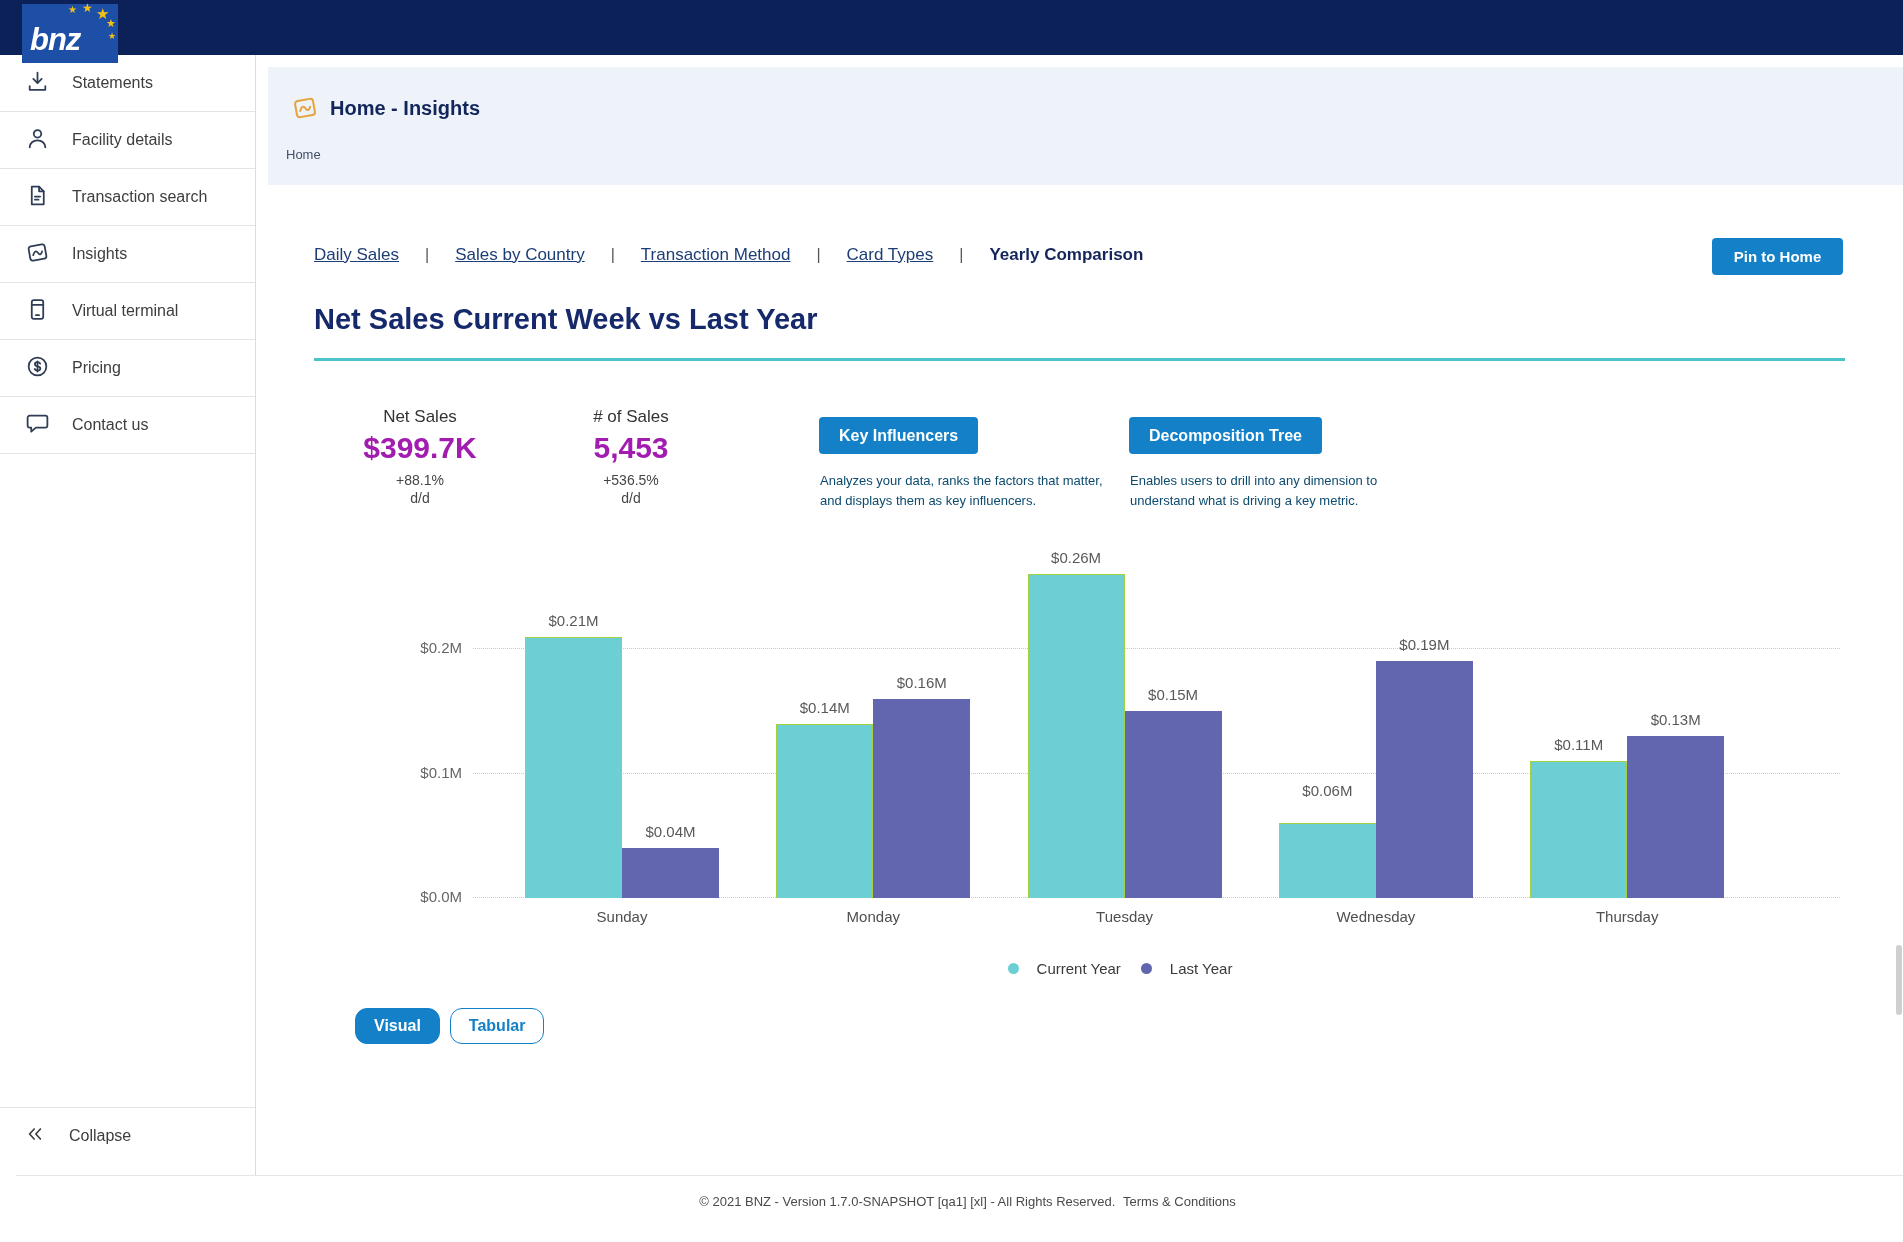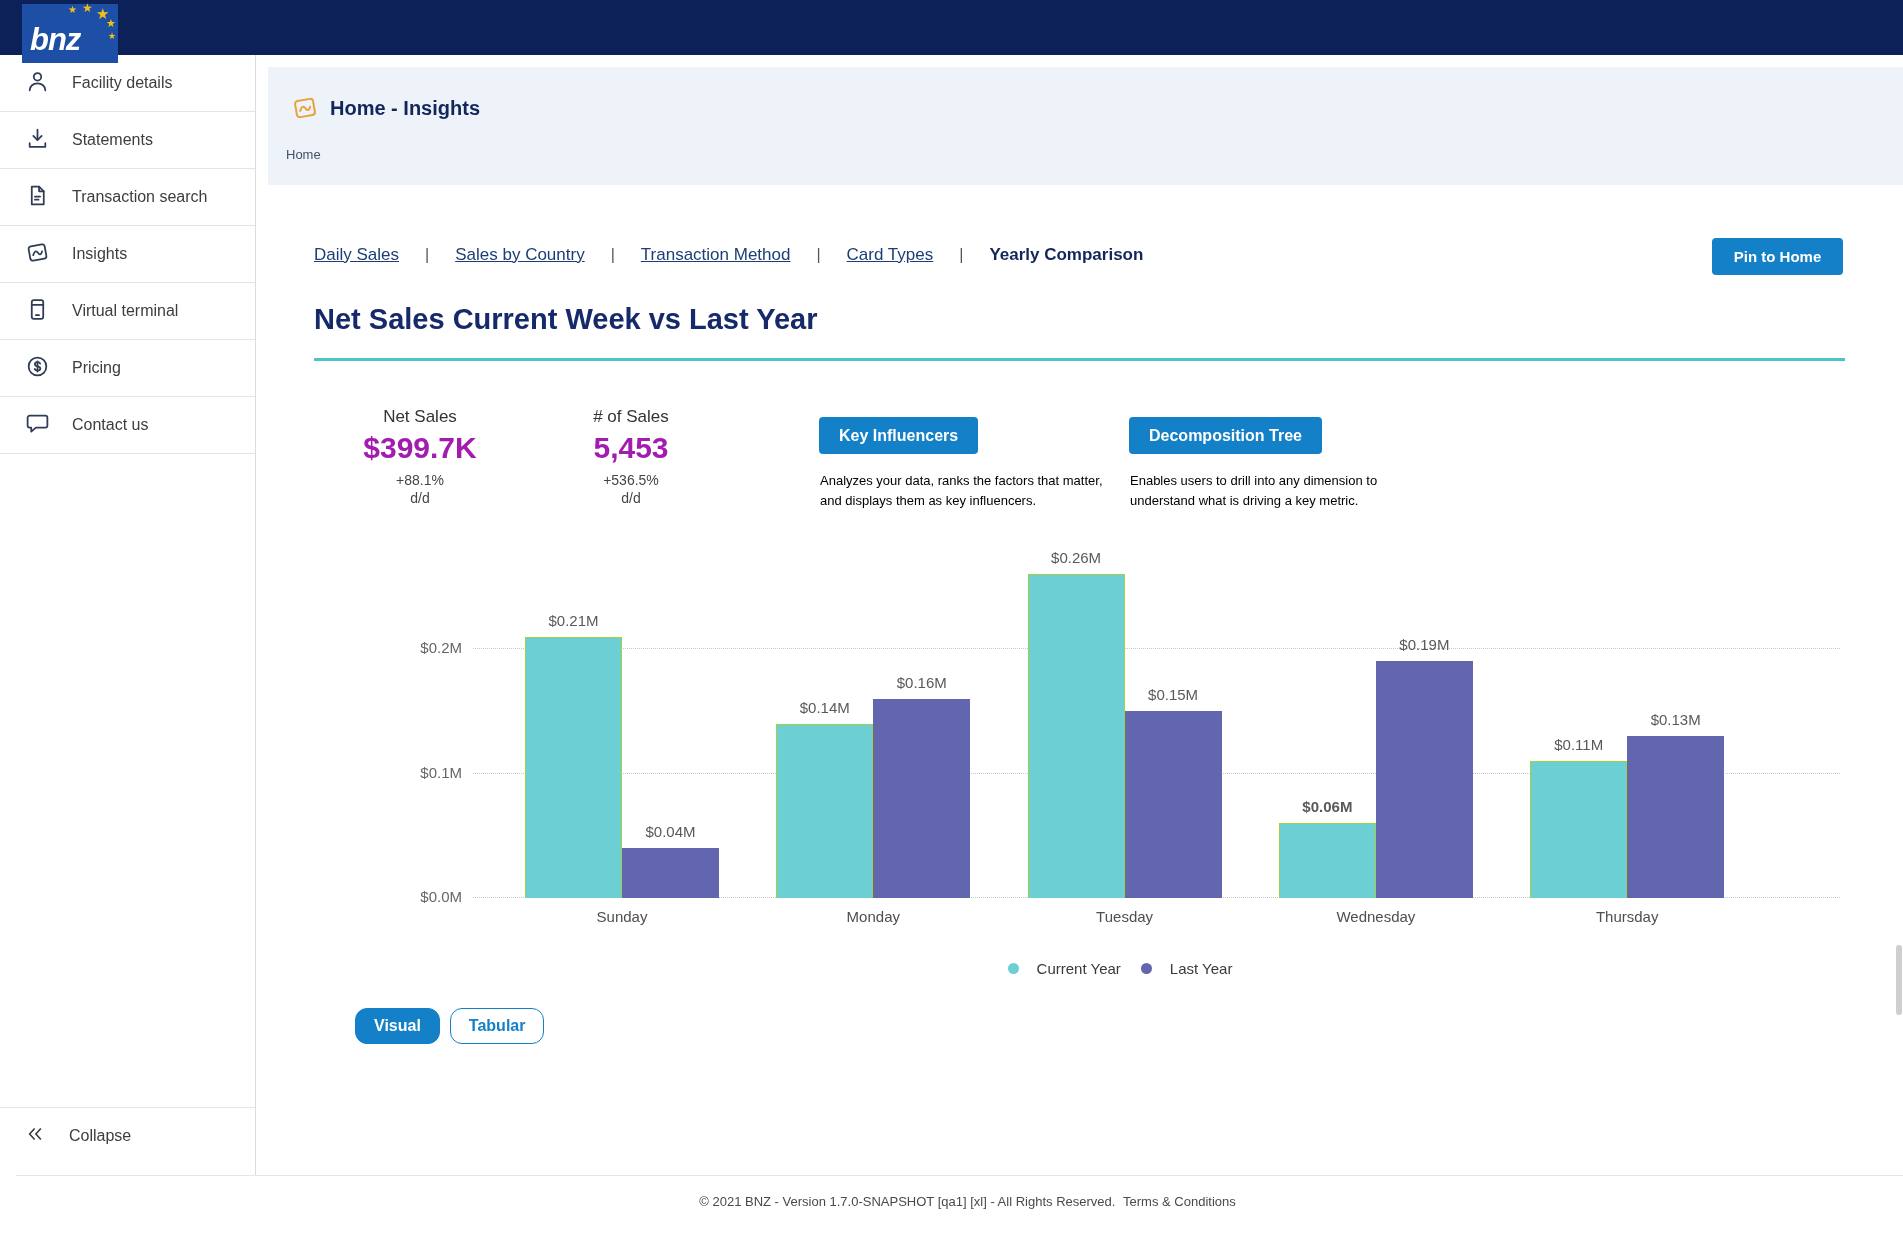--- a/index.html
+++ b/index.html
@@ -40,21 +40,21 @@
 
   
   .kpi { position:absolute; top:407px; width:190px; text-align:center; }
   .kpi-label { font-size:17px; color:#333333; }
   .kpi-value { font-size:30px; font-weight:bold; color:#a21caf; margin-top:4px; }
   .kpi-delta { font-size:14px; color:#454545; margin-top:7px; }
   .kpi-period { font-size:14px; color:#454545; margin-top:2px; }
 
   
   .tool-btn { position:absolute; top:417px; height:37px; padding:0 20px; background:#1380c8; color:#ffffff; font-weight:bold; font-size:16px; font-family:"Liberation Sans",sans-serif; border:none; border-radius:4px; cursor:pointer; }
-  .tool-desc { position:absolute; top:471px; width:290px; font-size:13px; color:#000000; line-height:20px; }
+  .tool-desc { position:absolute; top:471px; width:290px; font-size:13px; color:#0c4a6e; line-height:20px; }
 
   
   .chart { position:absolute; left:390px; top:518px; width:1460px; height:490px; }
   .y-axis { position:absolute; left:0; top:0; width:72px; height:380px; }
   .y-label { position:absolute; right:0; font-size:15px; color:#666666; }
   .plot { position:absolute; left:83px; top:0; width:1367px; height:380px; }
   .gridline { position:absolute; left:0; width:100%; height:0; border-top:1px dotted #c9c9c9; }
   .bar { position:absolute; bottom:0; cursor:pointer; }
   .bar-label { position:absolute; width:120px; text-align:center; font-size:15px; color:#595959; }
   .cat-label { position:absolute; top:390px; text-align:center; font-size:15px; color:#4f4f4f; }
@@ -84,32 +84,32 @@
   <span class="star" style="left:60px; top:-2px; font-size:12px;">★</span>
   <span class="star" style="left:74px; top:2px; font-size:15px;">★</span>
   <span class="star" style="left:84px; top:14px; font-size:11px;">★</span>
   <span class="star" style="left:86px; top:28px; font-size:9px;">★</span>
 </div>
 
 <aside class="sidebar">
   <div id="sidebar-menu">
       <div class="side-item">
         <span><svg viewBox="0 0 24 24" fill="none" stroke="currentColor" stroke-width="1.7" stroke-linecap="round" stroke-linejoin="round" style="width: 25px; height: 25px;">
-            <circle cx="12" cy="7.5" r="3.6"></circle>
-            <path d="M4.5 20.5c0-4.1 3.4-6.7 7.5-6.7s7.5 2.6 7.5 6.7"></path>
-          </svg></span>
-        <span class="side-label">Facility details</span>
-      </div>
-      <div class="side-item">
-        <span><svg viewBox="0 0 24 24" fill="none" stroke="currentColor" stroke-width="1.7" stroke-linecap="round" stroke-linejoin="round" style="width: 25px; height: 25px;">
             <path d="M12 3.5v9.5"></path>
             <path d="M8 9.5l4 4 4-4"></path>
             <path d="M4.5 16.5v3.5h15v-3.5"></path>
           </svg></span>
         <span class="side-label">Statements</span>
+      </div>
+      <div class="side-item">
+        <span><svg viewBox="0 0 24 24" fill="none" stroke="currentColor" stroke-width="1.7" stroke-linecap="round" stroke-linejoin="round" style="width: 25px; height: 25px;">
+            <circle cx="12" cy="7.5" r="3.6"></circle>
+            <path d="M4.5 20.5c0-4.1 3.4-6.7 7.5-6.7s7.5 2.6 7.5 6.7"></path>
+          </svg></span>
+        <span class="side-label">Facility details</span>
       </div>
       <div class="side-item">
         <span><svg viewBox="0 0 24 24" fill="none" stroke="currentColor" stroke-width="1.7" stroke-linecap="round" stroke-linejoin="round" style="width: 25px; height: 25px;">
             <path d="M6.5 3.5h7l4.5 4.5v12.5H6.5z"></path>
             <path d="M13.5 3.5V8h4.5"></path>
             <path d="M9.5 13h5"></path>
             <path d="M9.5 16h3.5"></path>
           </svg></span>
         <span class="side-label">Transaction search</span>
       </div>
@@ -226,21 +226,21 @@
       <div class="bar-label" style="left: 291.8px; bottom: 182px;">$0.14M</div>
       <div class="bar" style="left: 400.3px; width: 97px; height: 199px; background: rgb(97, 102, 174);"></div>
       <div class="bar-label" style="left: 388.8px; bottom: 207px;">$0.16M</div>
       <div class="cat-label" style="left: 303.3px; width: 194px;">Monday</div>
       <div class="bar" style="left: 554.6px; width: 97px; height: 324px; background: rgb(108, 207, 211); border-top: 1px solid rgb(163, 209, 63); border-right: 1px solid rgb(163, 209, 63); border-bottom: none; border-left: 1px solid rgb(163, 209, 63); border-image: initial;"></div>
       <div class="bar-label" style="left: 543.1px; bottom: 332px;">$0.26M</div>
       <div class="bar" style="left: 651.6px; width: 97px; height: 187px; background: rgb(97, 102, 174);"></div>
       <div class="bar-label" style="left: 640.1px; bottom: 195px;">$0.15M</div>
       <div class="cat-label" style="left: 554.6px; width: 194px;">Tuesday</div>
       <div class="bar" style="left: 805.9px; width: 97px; height: 75px; background: rgb(108, 207, 211); border-top: 1px solid rgb(163, 209, 63); border-right: 1px solid rgb(163, 209, 63); border-bottom: none; border-left: 1px solid rgb(163, 209, 63); border-image: initial;"></div>
-      <div class="bar-label" style="left: 794.4px; bottom: 83px; font-weight: bold;">$0.06M</div>
+      <div class="bar-label" style="left: 794.4px; bottom: 99px;">$0.06M</div>
       <div class="bar" style="left: 902.9px; width: 97px; height: 237px; background: rgb(97, 102, 174);"></div>
       <div class="bar-label" style="left: 891.4px; bottom: 245px;">$0.19M</div>
       <div class="cat-label" style="left: 805.9px; width: 194px;">Wednesday</div>
       <div class="bar" style="left: 1057.2px; width: 97px; height: 137px; background: rgb(108, 207, 211); border-top: 1px solid rgb(163, 209, 63); border-right: 1px solid rgb(163, 209, 63); border-bottom: none; border-left: 1px solid rgb(163, 209, 63); border-image: initial;"></div>
       <div class="bar-label" style="left: 1045.7px; bottom: 145px;">$0.11M</div>
       <div class="bar" style="left: 1154.2px; width: 97px; height: 162px; background: rgb(97, 102, 174);"></div>
       <div class="bar-label" style="left: 1142.7px; bottom: 170px;">$0.13M</div>
       <div class="cat-label" style="left: 1057.2px; width: 194px;">Thursday</div>
     </div>
   <div class="legend" id="chart-legend">

